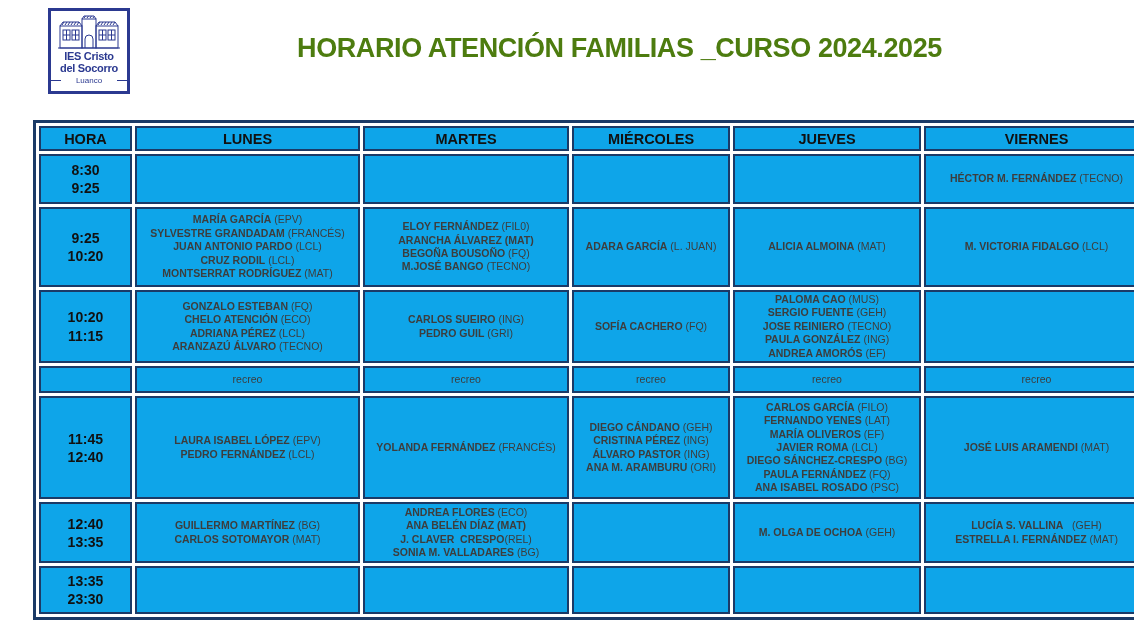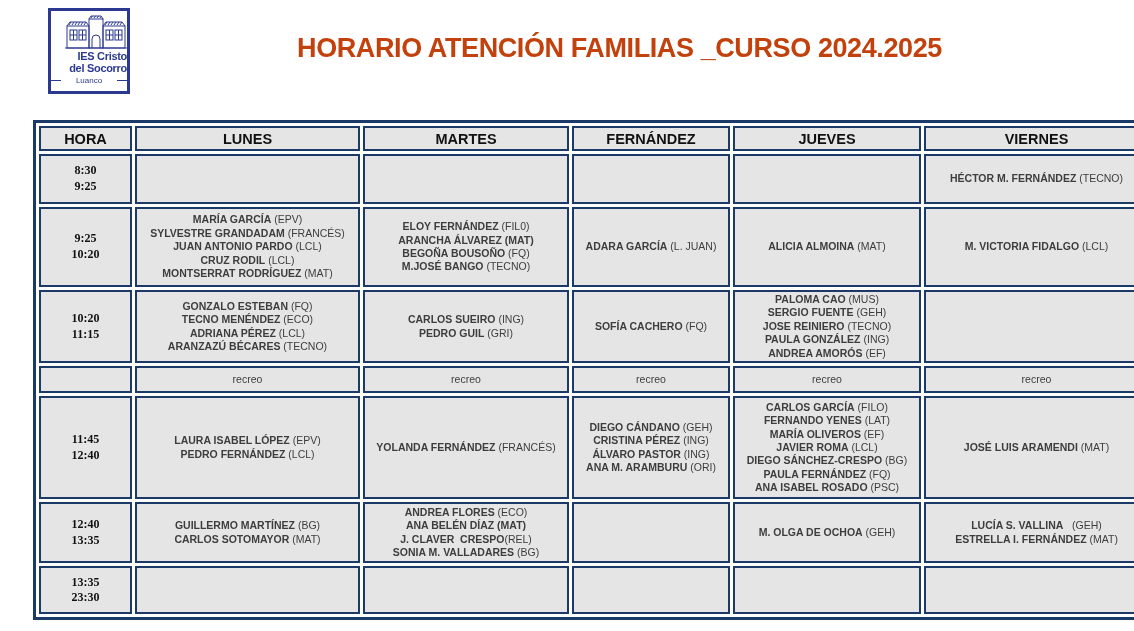--- a/index.html
+++ b/index.html
@@ -5,51 +5,51 @@
   html,body{margin:0;padding:0;}
   body{
     width:1134px;height:631px;background:#ffffff;position:relative;overflow:hidden;
     font-family:"Liberation Sans",sans-serif;
     -webkit-font-smoothing:antialiased;
   }
   
   .logo{
     position:absolute;left:48px;top:8px;width:82px;height:86px;
     border:3px solid #2b3990;background:#fff;box-sizing:border-box;
-    display:flex;flex-direction:column;align-items:flex-end;justify-content:flex-start;
+    display:flex;flex-direction:column;align-items:center;justify-content:flex-start;
     padding-top:3px;
   }
   .logo svg{display:block;}
   .logo .lname{
     color:#2b3990;font-weight:bold;font-size:11px;line-height:12px;text-align:center;
     letter-spacing:-0.3px;
   }
   .logo .town{
     margin-top:2px;display:flex;align-items:center;gap:15px;color:#2b3990;
     font-size:8px;line-height:9px;width:100%;justify-content:center;
   }
   .logo .town .rule{flex:0 0 12px;border-top:1px solid #2b3990;height:0;}
   
   .page-title{
     position:absolute;top:33px;left:105px;right:0;text-align:center;
-    font-size:27px;font-weight:bold;color:#c2410c;letter-spacing:-0.4px;
+    font-size:27px;font-weight:bold;color:#4d7c0f;letter-spacing:-0.4px;
   }
   
   .tbl-wrap{position:absolute;left:33px;top:120px;}
   table.schedule{
     border-collapse:separate;border-spacing:3px;
     border:3px solid #1b3a67;background:#fff;
     table-layout:fixed;width:1095px;
   }
   table.schedule th,table.schedule td{
-    border:2px solid #1b3a67;box-sizing:border-box;background:#e5e5e5;
+    border:2px solid #1b3a67;box-sizing:border-box;background:#0ea5e9;
     vertical-align:middle;text-align:center;padding:1px 3px;overflow:hidden;
   }
   th{font-size:14.5px;font-weight:bold;color:#111;}
-  td.time-cell{font-size:12px;font-weight:bold;color:#111;line-height:1.3;font-family:Liberation Serif, serif;}
+  td.time-cell{font-size:14px;font-weight:bold;color:#111;line-height:1.3;}
   td.day-cell{font-size:10.5px;color:#3d3d3d;line-height:1.28;}
   td.day-cell .entry{white-space:nowrap;}
   .tname{font-weight:bold;}
   .tsubj{font-weight:normal;}
   .tsubj.bold{font-weight:bold;}
   td.break-cell{font-size:10.5px;font-weight:normal;color:#3d3d3d;}
   
   tr.hdr{height:25px;}
   tr.row-0{height:50px;}
   tr.row-1{height:80px;}
@@ -108,21 +108,21 @@
         <col style="width:206px">
       <col style="width:158px">
         <col style="width:188px">
         <col style="width:225px">
     </colgroup>
     <thead>
       <tr class="hdr">
           <th>HORA</th>
           <th>LUNES</th>
           <th>MARTES</th>
-          <th>FERNÁNDEZ</th>
+          <th>MIÉRCOLES</th>
           <th>JUEVES</th>
           <th>VIERNES</th>
         </tr>
     </thead>
     <tbody>
         <tr class="row-0">
           <td class="time-cell">
             <div>8:30</div>
             <div>9:25</div>
           </td>
@@ -162,23 +162,23 @@
             <div class="entry"><span class="tname">M. VICTORIA FIDALGO</span><span class="tsubj"> (LCL)</span></div>
           </td>
         </tr>
         <tr class="row-2">
           <td class="time-cell">
             <div>10:20</div>
             <div>11:15</div>
           </td>
           <td class="day-cell">
             <div class="entry"><span class="tname">GONZALO ESTEBAN</span><span class="tsubj"> (FQ)</span></div>
-            <div class="entry"><span class="tname">TECNO MENÉNDEZ</span><span class="tsubj"> (ECO)</span></div>
+            <div class="entry"><span class="tname">CHELO ATENCIÓN</span><span class="tsubj"> (ECO)</span></div>
             <div class="entry"><span class="tname">ADRIANA PÉREZ</span><span class="tsubj"> (LCL)</span></div>
-            <div class="entry"><span class="tname">ARANZAZÚ BÉCARES</span><span class="tsubj"> (TECNO)</span></div>
+            <div class="entry"><span class="tname">ARANZAZÚ ÁLVARO</span><span class="tsubj"> (TECNO)</span></div>
           </td>
           <td class="day-cell">
             <div class="entry"><span class="tname">CARLOS SUEIRO</span><span class="tsubj"> (ING)</span></div>
             <div class="entry"><span class="tname">PEDRO GUIL</span><span class="tsubj"> (GRI)</span></div>
           </td>
           <td class="day-cell">
             <div class="entry"><span class="tname">SOFÍA CACHERO</span><span class="tsubj"> (FQ)</span></div>
           </td>
           <td class="day-cell">
             <div class="entry"><span class="tname">PALOMA CAO</span><span class="tsubj"> (MUS)</span></div>

